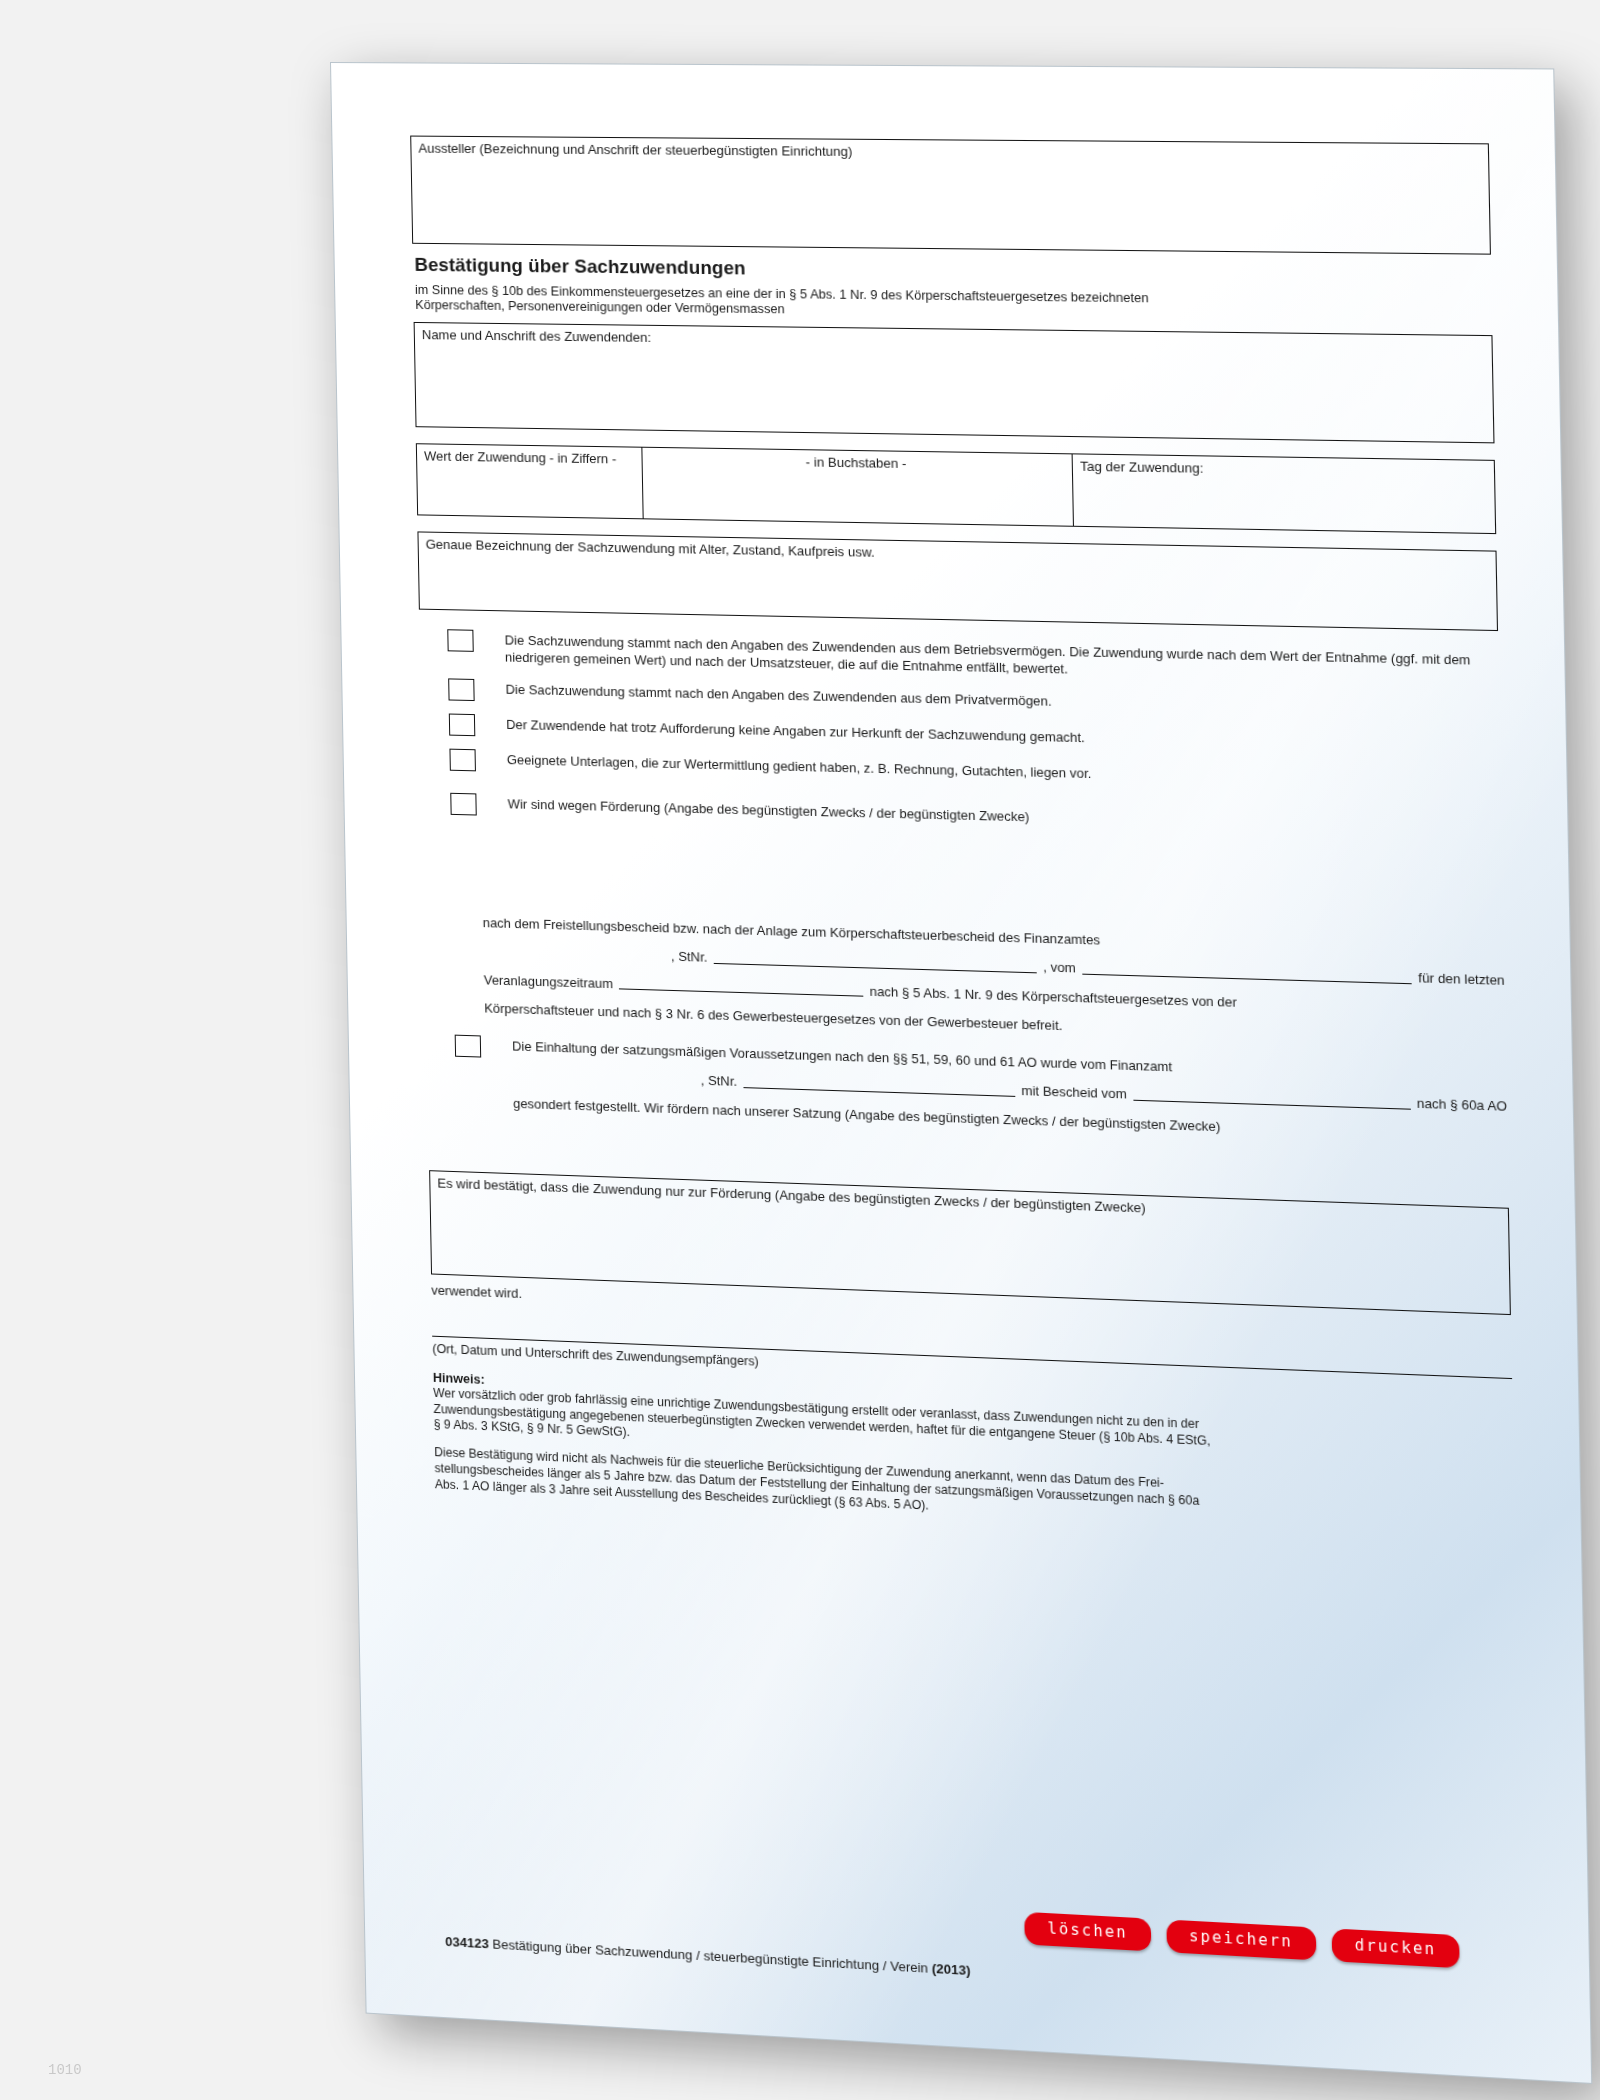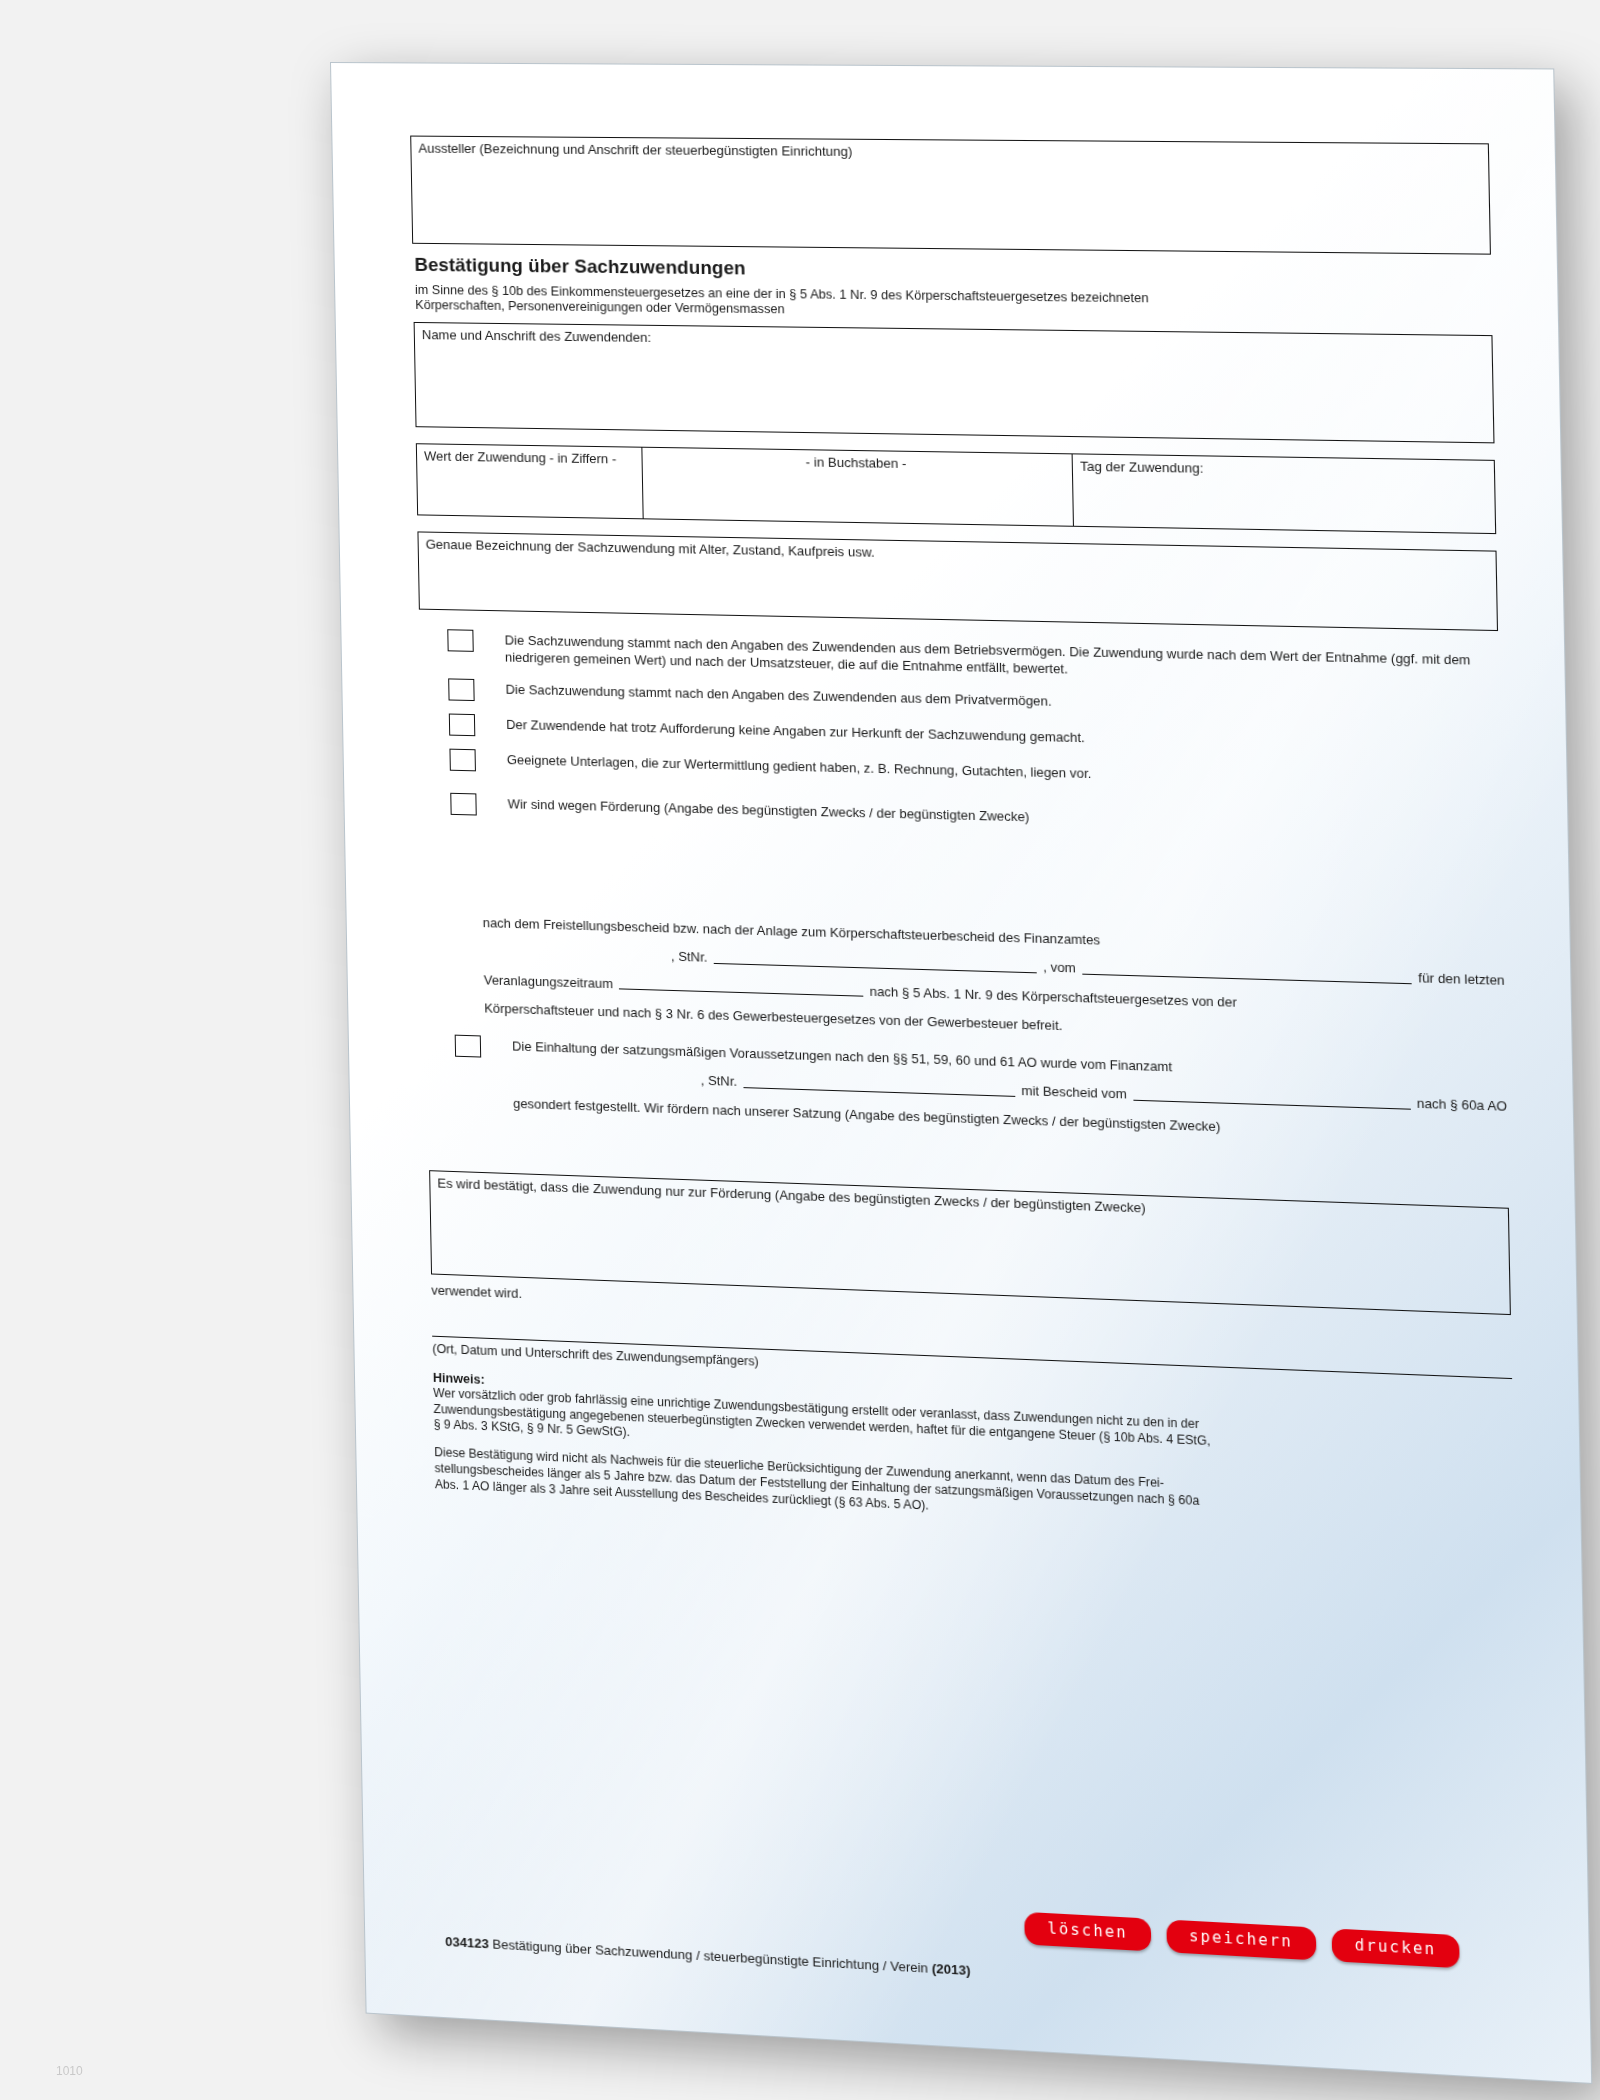--- a/index.html
+++ b/index.html
@@ -79,21 +79,21 @@
     border-radius:14px;
     padding:6px 22px 7px 22px;
     font-size:15px;
     letter-spacing:2px;
     font-family:"DejaVu Sans Mono", monospace;
     box-shadow:0 2px 3px rgba(0,0,0,.3);
     white-space:nowrap;
   }
   .formno{font-size:13px;}
   .formno b{font-weight:bold;}
-  .tinytl{position:absolute;left:56px;bottom:22px;font-size:12px;color:#c9c9c9;}
+  .tinytl{position:absolute;left:48px;bottom:22px;font-size:14px;color:#c9c9c9;font-family:Liberation Mono, monospace;}
   .fill{flex:1 1 auto;border-bottom:1px solid #111;height:1px;margin:0 6px 3px 6px;}
 </style>
 </head>
 <body>
 
 <div class="backdrop"></div>
 
 <div class="sheet-wrap">
   <div class="sheet">
     <div class="sheen"></div>

